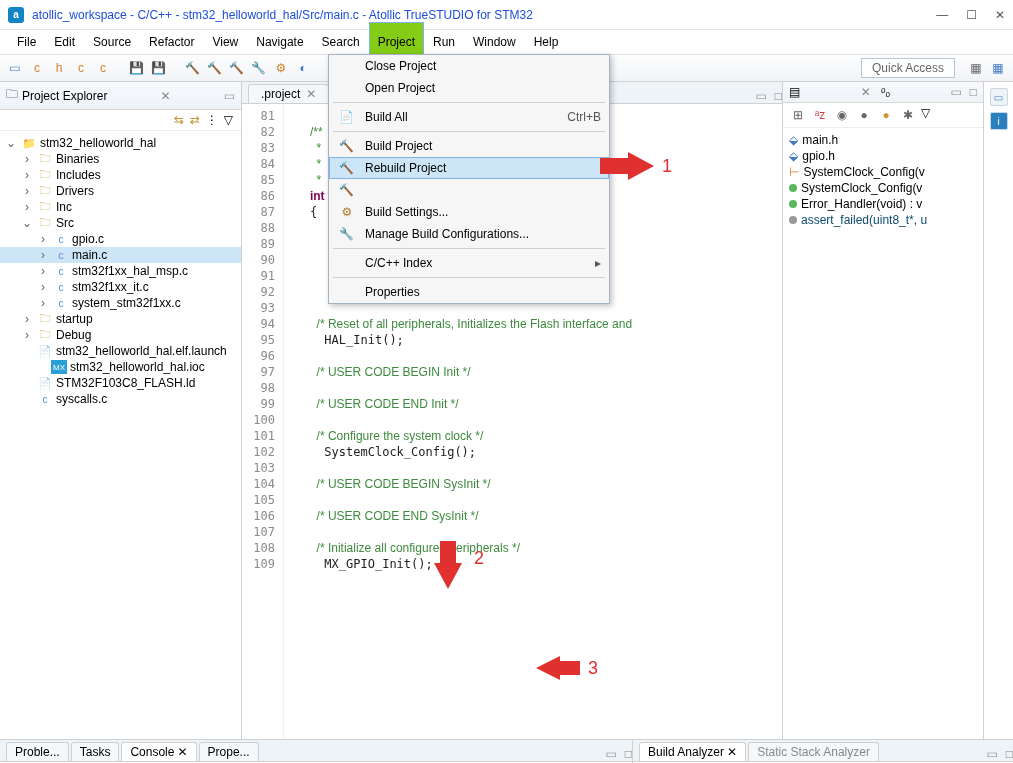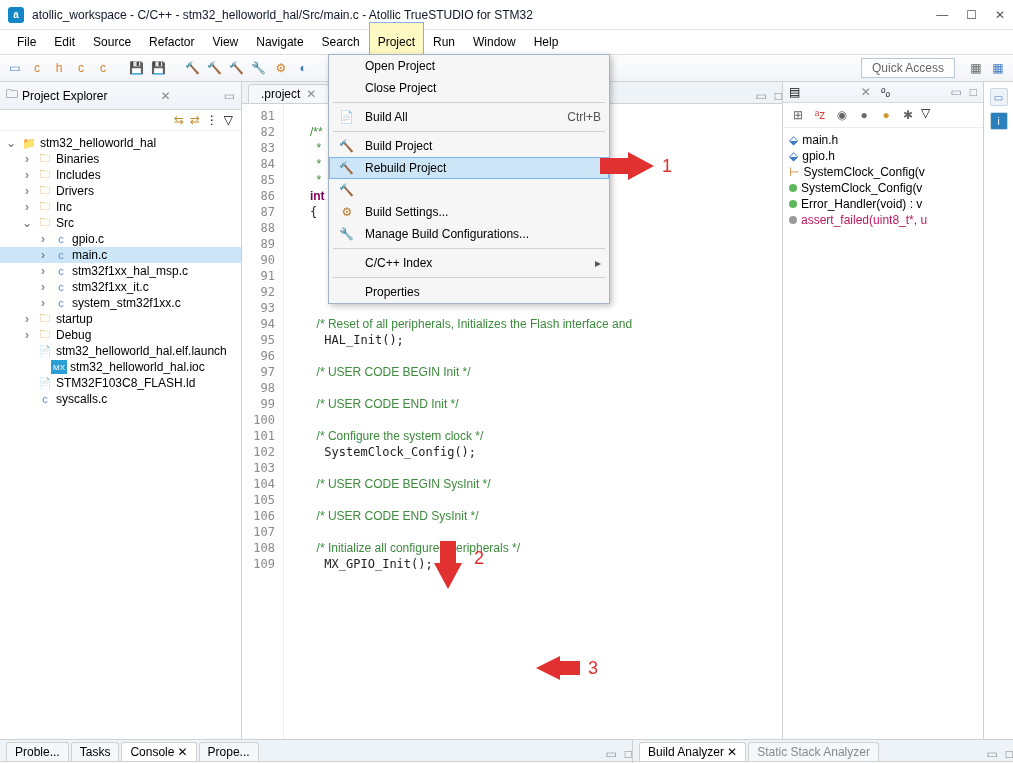--- a/index.html
+++ b/index.html
@@ -1,23 +1,23 @@
 <!DOCTYPE html>
 <html><head>
 <meta charset="utf-8">
 <style>
 * { box-sizing: border-box; margin: 0; padding: 0; font-family: "Segoe UI", Tahoma, sans-serif; font-size: 12px; }
 body { background: #fff; width: 1013px; height: 763px; overflow: hidden; position: relative; }
 .titlebar { height: 30px; background: #fff; display: flex; align-items: center; padding: 0 8px; border-bottom: 1px solid #e5e5e5; }
 .titlebar .app-icon { width: 16px; height: 16px; background: #1285c7; border-radius: 3px; margin-right: 8px; display:flex;align-items:center;justify-content:center;color:#fff;font-weight:bold;font-size:10px;}
-.titlebar .title { flex: 1; color: #0f172a; }
+.titlebar .title { flex: 1; color: #1d4ed8; }
 .winbtns { display: flex; gap: 18px; font-size: 13px; color:#555; }
 .menubar { height: 24px; display: flex; align-items: center; padding: 0 8px; gap: 0; }
 .menubar span { padding: 3px 9px; cursor: default; }
-.menubar span.sel { background: #fef9c3; border: 1px solid #7eb4ea; padding:12px 8px; }
+.menubar span.sel { background: #84cc16; border: 1px solid #7eb4ea; padding:12px 8px; }
 .toolbar { height: 28px; background: linear-gradient(#fdfdfd,#f1f4f8); border-top:1px solid #e0e0e0; border-bottom:1px solid #d0d0d0; display:flex; align-items:center; padding:0 6px; gap:4px;}
 .tbico { width:18px;height:18px;display:inline-flex;align-items:center;justify-content:center;font-size:12px;color:#666;}
 .tbico.orange{color:#d9822b;}
 .tbico.blue{color:#3b78c5;}
 .quickaccess{margin-left:auto;border:1px solid #b8c7d8;padding:2px 10px;color:#666;background:#fff;}
 .workspace { display:flex; height: calc(763px - 30px - 24px - 28px - 24px); }
 .leftpanel { width: 242px; border-right:1px solid #d0d0d0; display:flex;flex-direction:column;}
 .panelhead { background:linear-gradient(#f7f9fc,#eef3f8); border-bottom:1px solid #d8d8d8; padding:3px 6px; display:flex;align-items:center;gap:4px;}
 .panelhead .x{margin-left:auto;color:#888;}
 .lefttools{display:flex;justify-content:flex-end;gap:6px;padding:3px 8px;border-bottom:1px solid #eee;}
@@ -334,21 +334,21 @@
       <div class="out-item">
           <span class="dot green"></span>
           <span>SystemClock_Config(v</span>
         </div>
       <div class="out-item">
           <span class="dot green"></span>
           <span>Error_Handler(void) : v</span>
         </div>
       <div class="out-item">
           <span class="dot gray"></span>
-          <span style="color:#be185d">assert_failed(uint8_t*, u</span>
+          <span style="color:#0c4a6e">assert_failed(uint8_t*, u</span>
         </div>
     </div>
   </div>
 
   <div class="farright">
     <div class="fi">▭</div>
     <div class="fi" style="background:#2a7fbf;color:#fff">i</div>
   </div>
 </div>
 
@@ -386,25 +386,25 @@
         </div>
     </div>
     <div class="contools"></div>
 
   </div>
 </div>
 
 <div class="dropdown">
   <div class="mi">
       <span class="mico"></span>
+      <span class="lbl">Close Project</span>
+    </div>
+  <div class="mi">
+      <span class="mico"></span>
       <span class="lbl">Open Project</span>
-    </div>
-  <div class="mi">
-      <span class="mico"></span>
-      <span class="lbl">Close Project</span>
     </div>
   <div class="sep"></div>
   <div class="mi">
       <span class="mico">📄</span>
       <span class="lbl">Build All</span>
       <span class="sc">Ctrl+B</span>
     </div>
   <div class="sep"></div>
   <div class="mi">
       <span class="mico">🔨</span>

